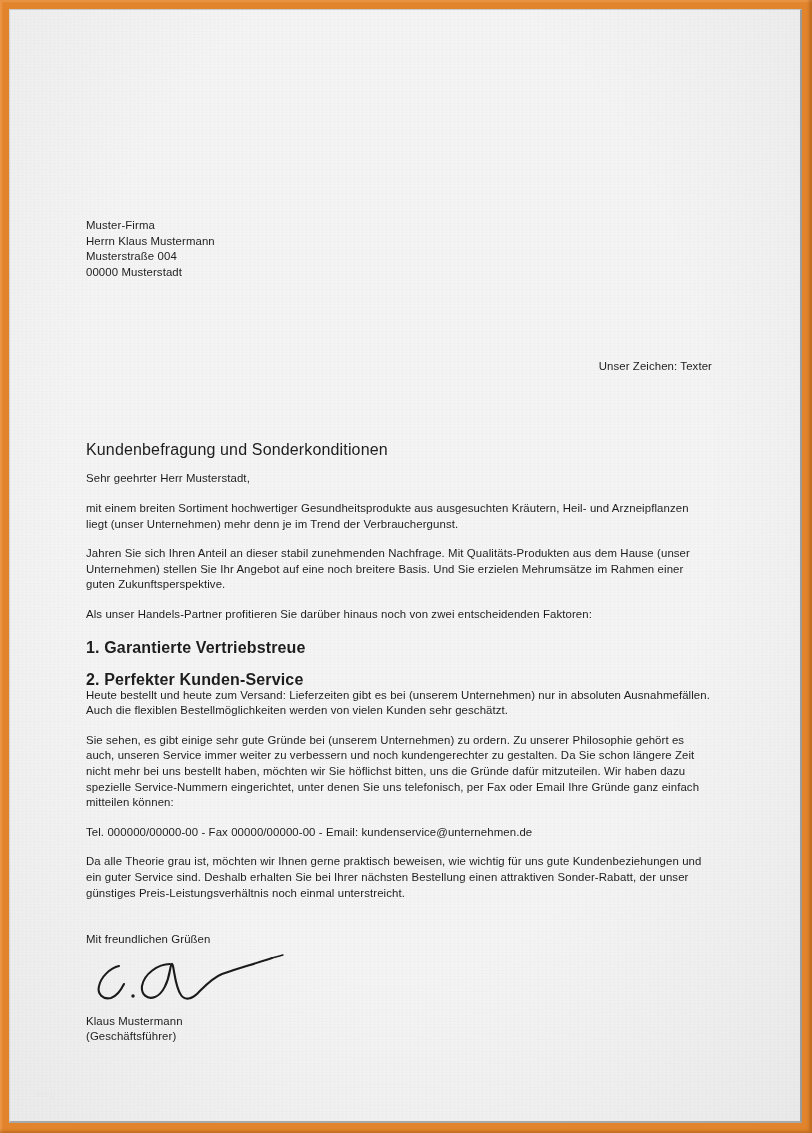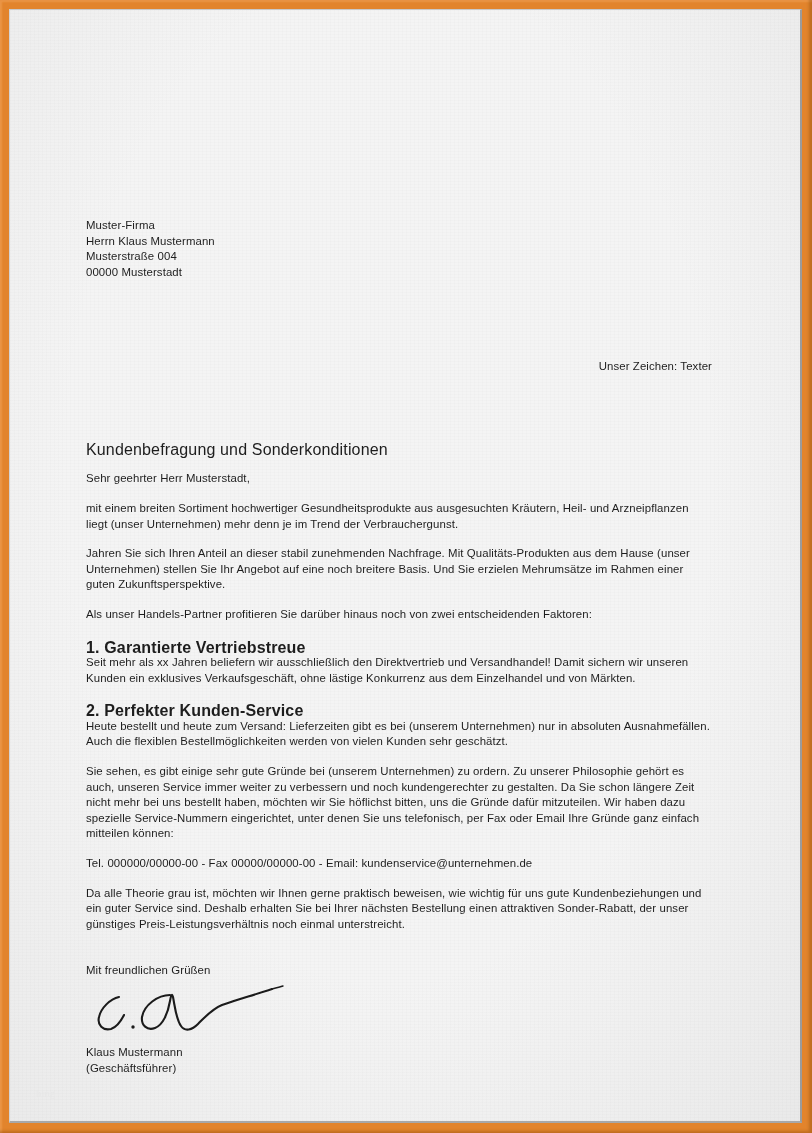--- a/index.html
+++ b/index.html
@@ -151,21 +151,20 @@
 
       <div class="para">Sehr geehrter Herr Musterstadt,</div>
 
       <div class="para"><span>mit einem breiten Sortiment hochwertiger Gesundheitsprodukte aus ausgesuchten Kräutern, Heil- und Arzneipflanzen liegt (unser Unternehmen) </span><span class="u">mehr denn je im Trend der Verbrauchergunst.</span></div>
 
       <div class="para">Jahren Sie sich Ihren Anteil an dieser stabil zunehmenden Nachfrage. Mit Qualitäts-Produkten aus dem Hause (unser Unternehmen) stellen Sie Ihr Angebot auf eine noch breitere Basis. Und Sie erzielen Mehrumsätze im Rahmen einer guten Zukunftsperspektive.</div>
 
       <div class="para">Als unser Handels-Partner profitieren Sie darüber hinaus noch von zwei entscheidenden Faktoren:</div>
 
       <div class="sec-head">1. Garantierte Vertriebstreue</div>
-      <div class="para tight">Seit mehr als xx Jahren beliefern wir ausschließlich den Direktvertrieb und Versandhandel! Damit sichern wir unseren Kunden ein exklusives Verkaufsgeschäft, ohne lästige Konkurrenz aus dem Einzelhandel und von Märkten.</div>
 
       <div class="sec-head">2. Perfekter Kunden-Service</div>
       <div class="para tight"><span>Heute bestellt und heute zum Versand: </span><span class="u">Lieferzeiten</span><span> gibt es bei (unserem Unternehmen) nur in absoluten Ausnahmefällen. Auch die flexiblen Bestellmöglichkeiten werden von vielen Kunden sehr geschätzt.</span></div>
 
       <div class="para"><span>Sie sehen, es gibt einige sehr gute Gründe bei (unserem Unternehmen) zu ordern. Zu unserer Philosophie gehört es auch, unseren Service immer weiter zu verbessern und noch kundengerechter zu gestalten. </span><span class="u">Da Sie schon längere Zeit nicht mehr bei uns bestellt haben, möchten wir Sie höflichst bitten, uns die Gründe dafür mitzuteilen.</span><span> Wir haben dazu spezielle Service-Nummern eingerichtet, unter denen Sie uns telefonisch, per Fax oder Email Ihre Gründe ganz einfach mitteilen können:</span></div>
 
       <div class="para">Tel. 000000/00000-00 - Fax 00000/00000-00 - Email: kundenservice@unternehmen.de</div>
 
       <div class="para">Da alle Theorie grau ist, möchten wir Ihnen gerne praktisch beweisen, wie wichtig für uns gute Kundenbeziehungen und ein guter Service sind. Deshalb erhalten Sie bei Ihrer nächsten Bestellung einen attraktiven Sonder-Rabatt, der unser günstiges Preis-Leistungsverhältnis noch einmal unterstreicht.</div>
 

